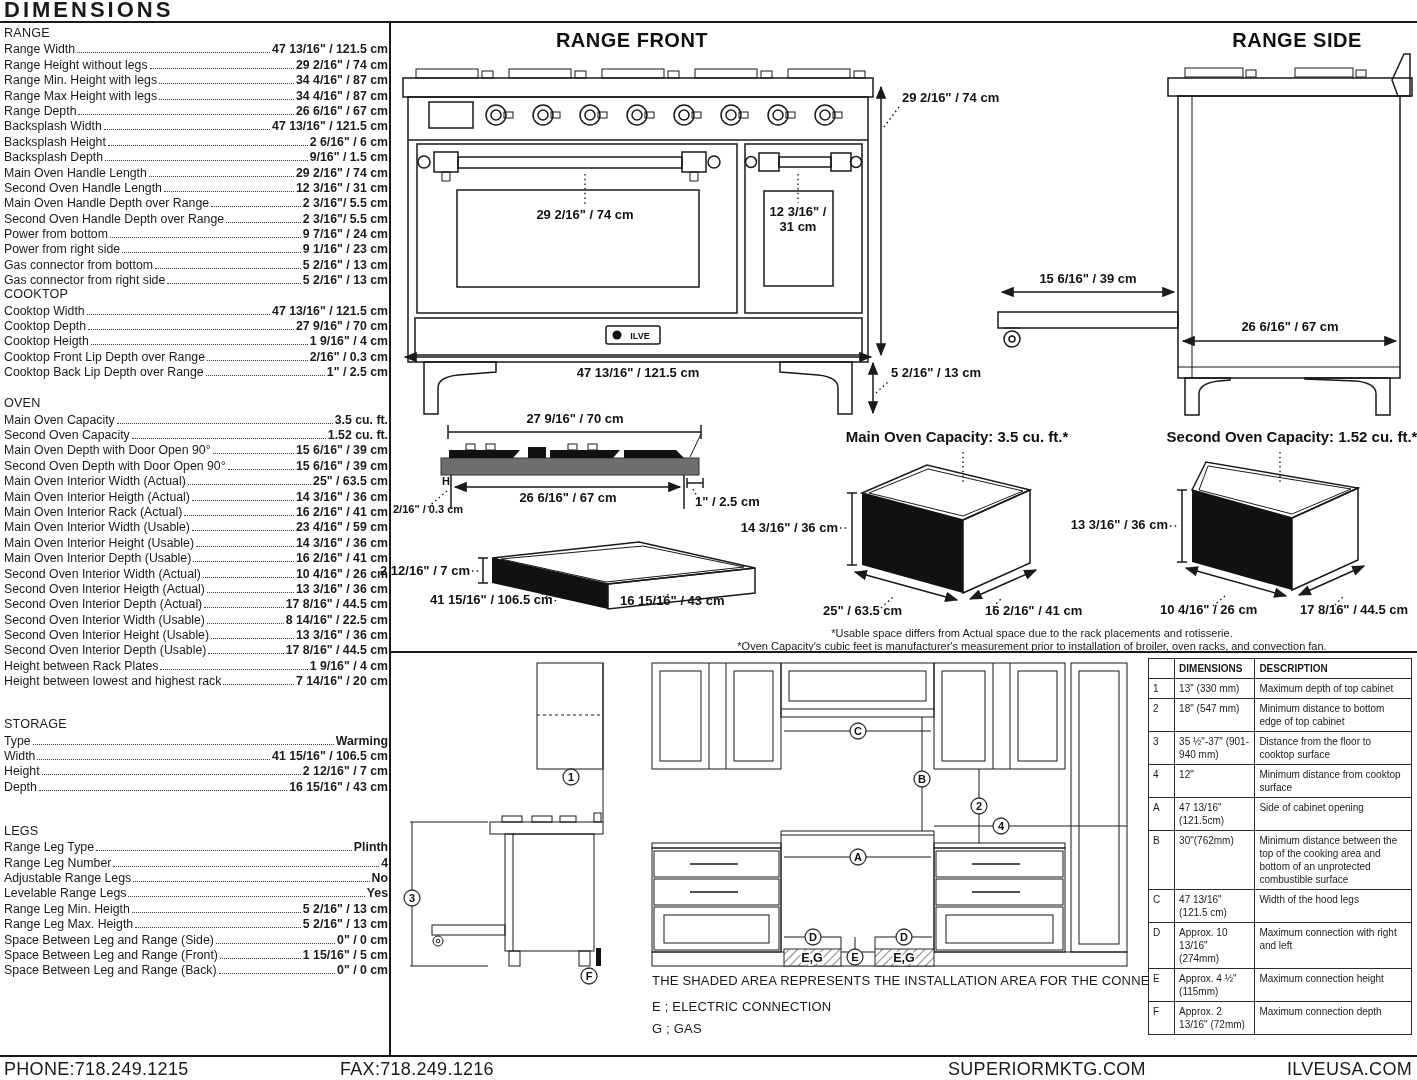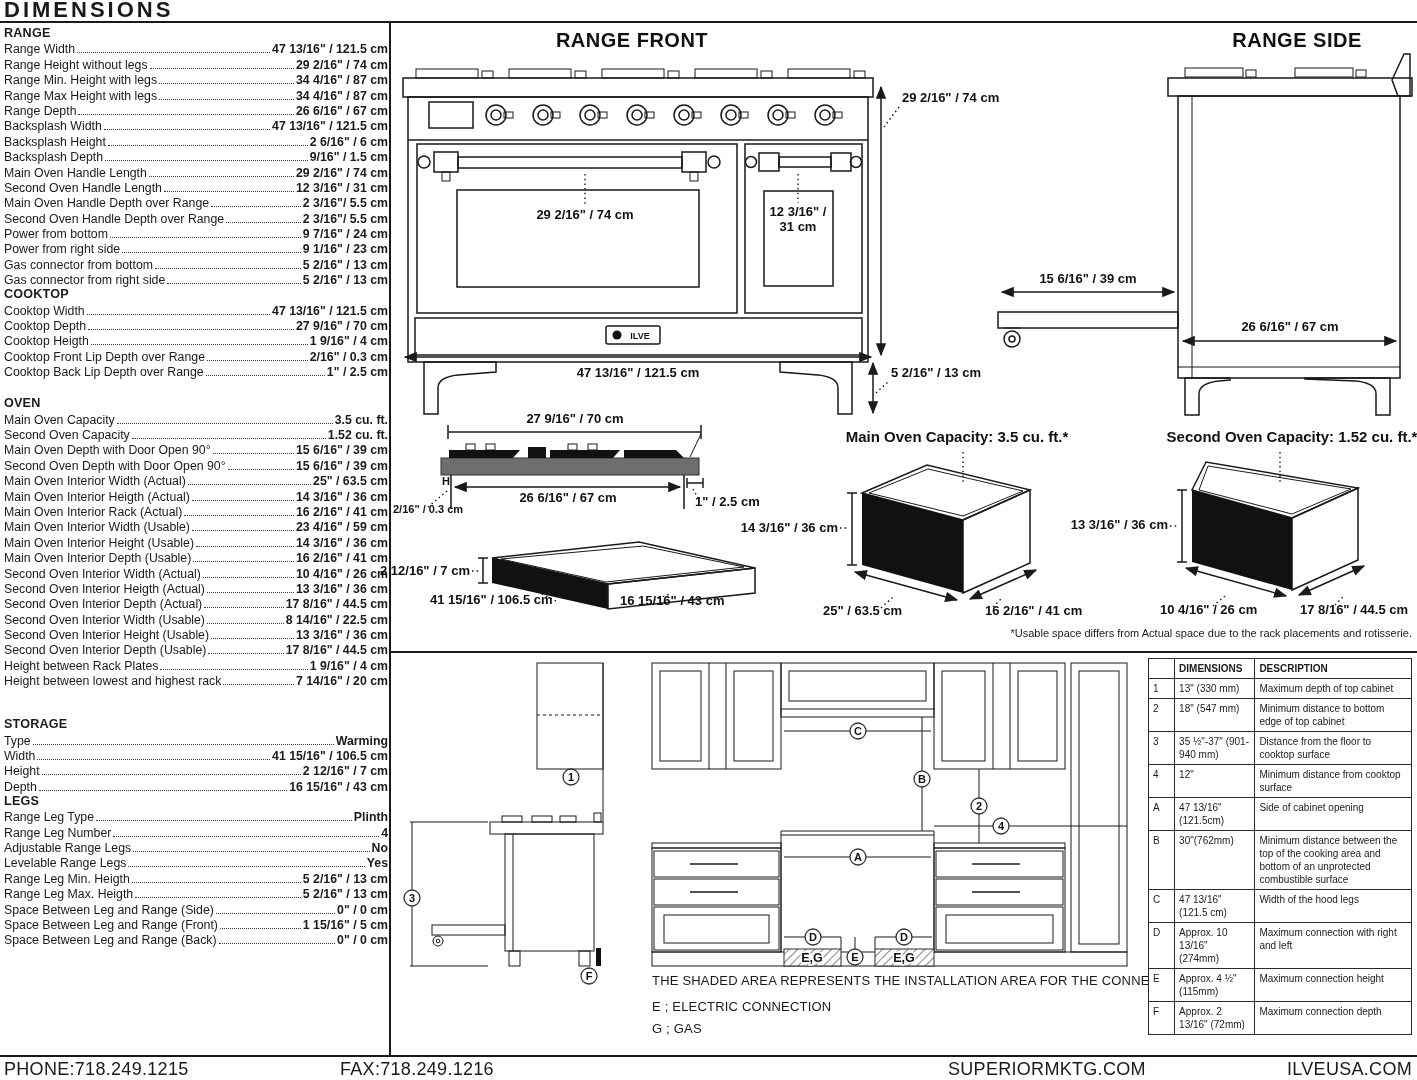--- a/index.html
+++ b/index.html
@@ -3,26 +3,26 @@
 <meta charset="utf-8">
 <style>
   *{margin:0;padding:0;box-sizing:border-box}
   html,body{width:1417px;height:1080px}
   body{position:relative;background:#fff;color:#1a1a1a;font-family:"Liberation Sans",sans-serif;overflow:hidden}
   .abs{position:absolute}
   #page-title{left:4px;top:-3px;font-size:22px;font-weight:bold;letter-spacing:3px}
   .rule{position:absolute;background:#1a1a1a}
   
   #specs{left:4px;top:26px;width:384px}
-  .sec-title{font-size:12.6px;font-weight:bold;letter-spacing:.2px;height:15px}
+  .sec-title{font-size:12.6px;font-weight:normal;letter-spacing:.2px;height:15px}
   .spec-row{display:flex;align-items:flex-end;height:15.4px;font-size:12.3px}
   .spec-label{white-space:nowrap}
   .dots{flex:1;border-bottom:1.6px dotted #3a3a3a;margin:0 2px 3px 2px;min-width:4px}
   .spec-value{font-weight:bold;white-space:nowrap}
-  .mt-cook{}.mt-oven{margin-top:17px}.mt-stor{margin-top:29px}.mt-legs{}
+  .mt-cook{}.mt-oven{margin-top:17px}.mt-stor{margin-top:29px}.mt-legs{margin-top:30px}
   
   svg{position:absolute;overflow:visible}
   svg text{font-family:"Liberation Sans",sans-serif;fill:#111}
   .h2{font-size:20px;font-weight:bold;letter-spacing:.5px}
   .dim{font-size:13px;font-weight:bold}
   .dim-s{font-size:11px;font-weight:bold}
   .cap{font-size:15px;font-weight:bold}
   .mk{font-size:11px;font-weight:bold}
   .egt{font-size:12.5px;font-weight:bold;paint-order:stroke;stroke:#fff;stroke-width:3px}
   .ln{fill:none;stroke:#1a1a1a;stroke-width:1.5}
@@ -568,22 +568,23 @@
   <line x1="85" y1="101" x2="94" y2="101" class="dot"></line>
   <text x="83" y="104" text-anchor="end" class="dim">13 3/16" / 36 cm</text>
   <line x1="101" y1="143" x2="201" y2="171" class="ln" marker-start="url(#ah)" marker-end="url(#ah)"></line>
   <line x1="128" y1="181" x2="140" y2="171" class="dot"></line>
   <text x="75" y="189" class="dim">10 4/16" / 26 cm</text>
   <line x1="214" y1="170" x2="279" y2="141" class="ln" marker-start="url(#ah)" marker-end="url(#ah)"></line>
   <line x1="250" y1="180" x2="258" y2="172" class="dot"></line>
   <text x="215" y="189" class="dim">17 8/16" / 44.5 cm</text>
 </svg>
 
-<div class="abs" style="right:5px;top:627px;width:760px;text-align:right;font-size:11px;line-height:12.5px">
+<div class="abs" style="right:5px;top:627px;width:760px;text-align:center;font-size:11px;line-height:12.5px">
   <div>*Usable space differs from Actual space due to the rack placements and rotisserie.</div>
+  <div>*Oven Capacity's cubic feet is manufacturer's measurement prior to installation of broiler, oven racks, and convection fan.</div>
 </div>
 
 <svg style="left:392px;top:655px" width="258" height="395" viewBox="0 0 258 395">
   <rect x="145" y="8" width="66" height="106" class="lt"></rect>
   <line x1="145" y1="60" x2="211" y2="60" class="dash"></line>
   <line x1="211" y1="8" x2="211" y2="167" class="lt"></line>
   <circle cx="179" cy="122" r="8" class="circ"></circle>
   <text x="179" y="126" text-anchor="middle" class="mk">1</text>
   <g>
     <rect x="110" y="161" width="20" height="6" class="lt"></rect>

